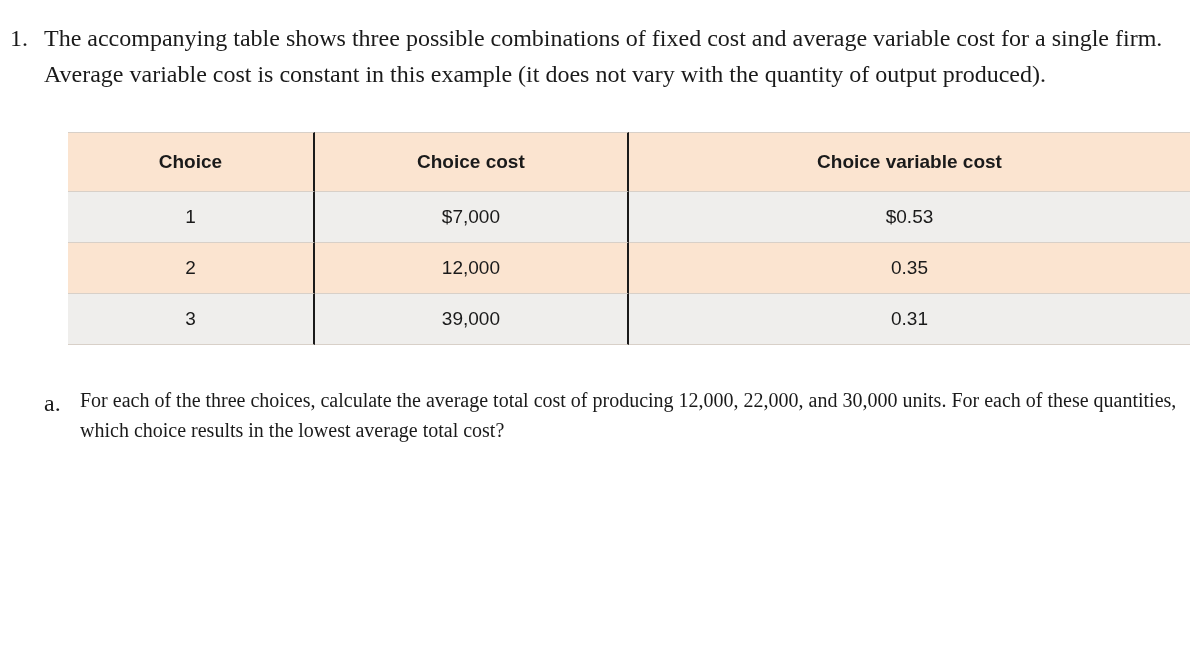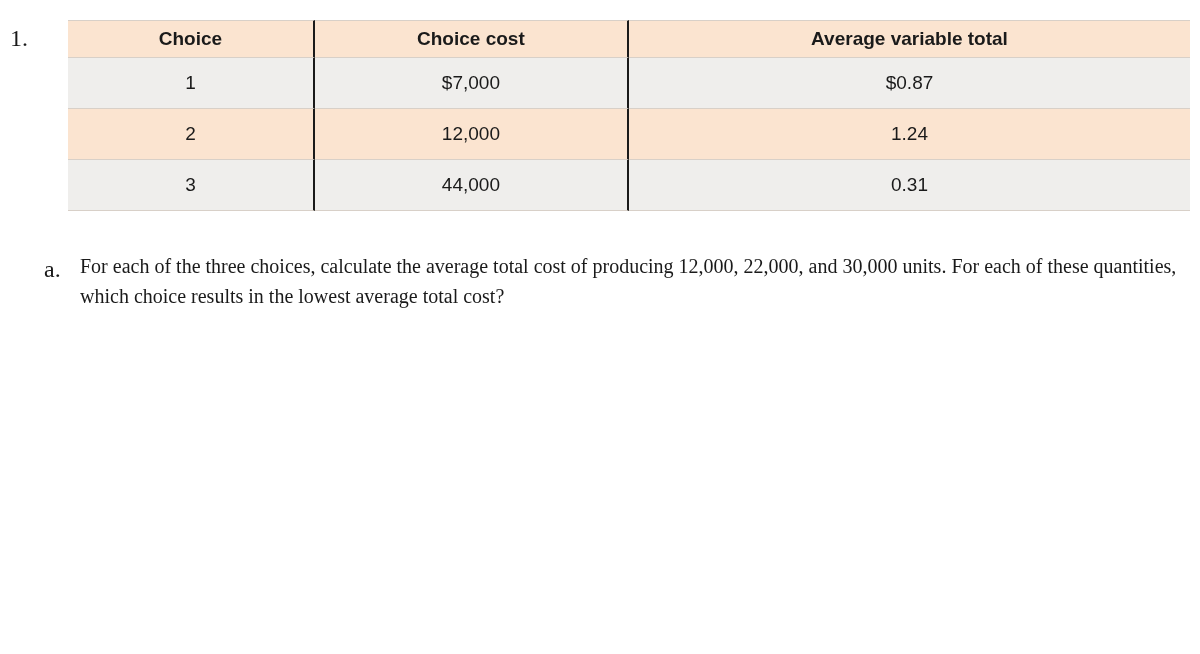--- a/index.html
+++ b/index.html
@@ -38,21 +38,21 @@
       border-spacing: 0;
       margin-bottom: 40px;
       margin-left: 24px;
       margin-right: 0;
       width: calc(100% - 24px);
     }
     .cost-table th {
       font-family: -apple-system, BlinkMacSystemFont, 'Segoe UI', Helvetica, Arial, sans-serif;
       font-weight: 700;
       font-size: 19px;
-      padding: 7px 12px;
+      padding: 18px 12px;
       text-align: center;
       background: #fbe4d0;
       border-top: 1px solid #d8d0c8;
       border-bottom: 1px solid #d8d0c8;
     }
     .cost-table td {
       font-family: -apple-system, BlinkMacSystemFont, 'Segoe UI', Helvetica, Arial, sans-serif;
       font-size: 19px;
       padding: 14px 12px;
       text-align: center;
@@ -95,43 +95,44 @@
       line-height: 1.5;
       flex: 1;
     }
   </style>
 </head>
 <body>
 
 <div class="question-container">
   <div class="question-number">1.</div>
   <div class="question-body">
+    <p class="question-text">The accompanying table shows three possible combinations of fixed cost and average variable cost for a single firm. Average variable cost is constant in this example (it does not vary with the quantity of output produced).</p>
 
     <table class="cost-table">
       <thead>
         <tr>
           <th>Choice</th>
           <th>Choice cost</th>
-          <th>Average variable total</th>
+          <th>Choice variable cost</th>
         </tr>
       </thead>
       <tbody>
         <tr>
           <td>1</td>
           <td>$7,000</td>
-          <td>$0.87</td>
+          <td>$0.53</td>
         </tr>
         <tr>
           <td>2</td>
           <td>12,000</td>
-          <td>1.24</td>
+          <td>0.35</td>
         </tr>
         <tr>
           <td>3</td>
-          <td>44,000</td>
+          <td>39,000</td>
           <td>0.31</td>
         </tr>
       </tbody>
     </table>
 
     <div class="sub-question">
       <div class="sub-letter">a.</div>
       <div class="sub-text">For each of the three choices, calculate the average total cost of producing 12,000, 22,000, and 30,000 units. For each of these quantities, which choice results in the lowest average total cost?</div>
     </div>
   </div>

